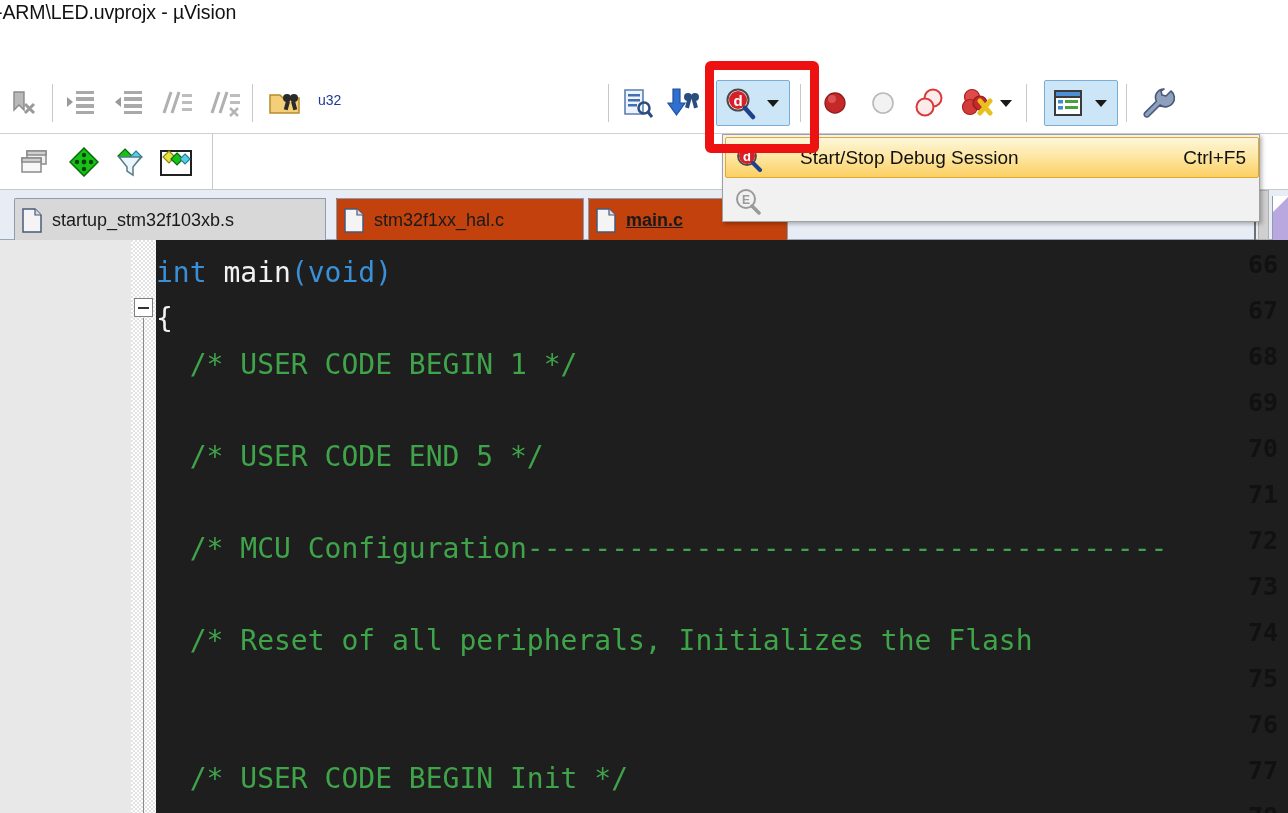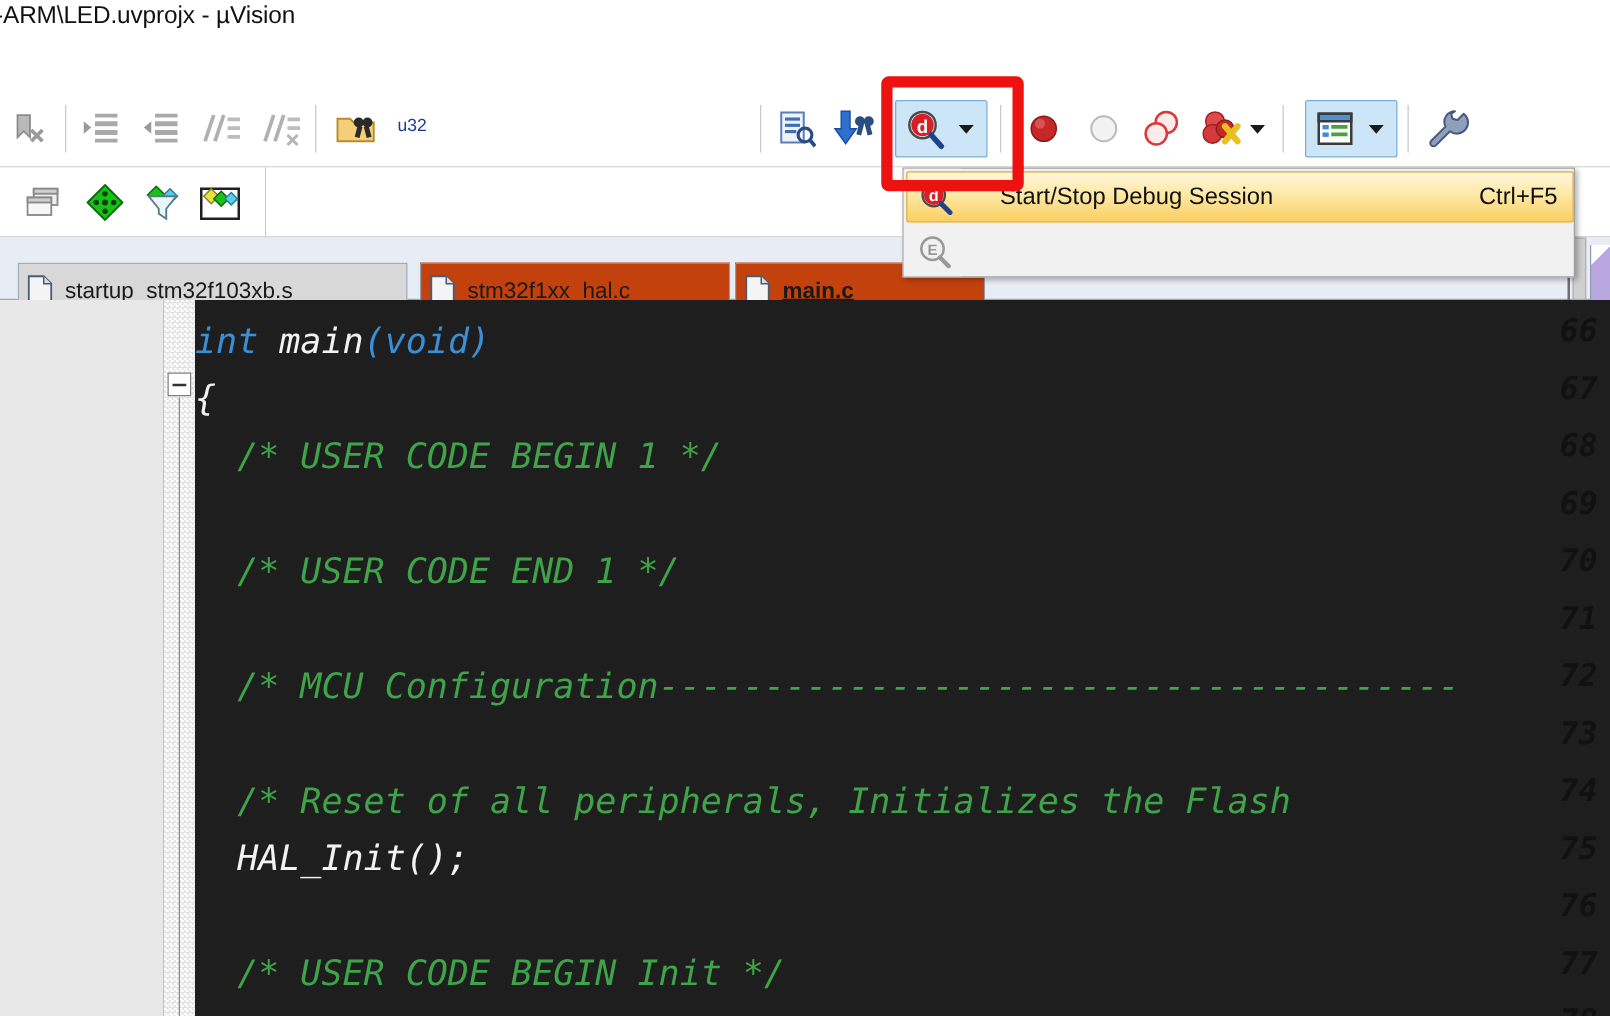--- a/index.html
+++ b/index.html
@@ -101,21 +101,21 @@
   }
   .t2btn { position: absolute; top: 6px; width: 44px; height: 44px; }
 
   
   .tabstrip {
     position: absolute; left: 0; top: 190px; width: 1288px; height: 50px;
     background: #e7ecf5;
     border-bottom: 1px solid #9aa7bb;
   }
   .tab {
-    position: absolute; top: 20px; height: 45px;
+    position: absolute; top: 8px; height: 45px;
     display: flex; align-items: center;
     padding-left: 8px;
     font-size: 18px; color: #1a1a1a; white-space: nowrap;
   }
   .tab .tlabel { margin-left: 10px; }
   .tab-shape {
     position: absolute; left: 0; top: 0; width: 100%; height: 100%;
     border-top: 1px solid #8f9cb0;
     border-right: 1px solid #8f9cb0;
     border-left: 1px solid #8f9cb0;
@@ -126,21 +126,21 @@
   .tab.inactive { background: #c2410c; }
   .tab.current .tlabel { font-weight: bold; text-decoration: underline; }
 
   .doc-icon {
     position: relative; width: 20px; height: 25px; flex: none;
   }
 
   
   .editor {
     position: absolute; left: 0; top: 240px; width: 1288px; height: 573px;
-    background: #1e1e1e; overflow: hidden; font-style: italic;
+    background: #1e1e1e; overflow: hidden;
   }
   .gutter {
     position: absolute; left: 0; top: 0; width: 131px; height: 573px;
     background: #e8e8e8;
   }
   .foldmargin {
     position: absolute; left: 131px; top: 0; width: 25px; height: 573px;
     background: repeating-conic-gradient(#ffffff 0% 25%, #e2e2e2 0% 50%) 0 0/4px 4px;
   }
   .fold-line {
@@ -560,26 +560,25 @@
         <div class="ln" style="top: 424px; width: 121px;">75</div>
         <div class="ln" style="top: 470px; width: 121px;">76</div>
         <div class="ln" style="top: 516px; width: 121px;">77</div>
         <div class="ln" style="top: 562px; width: 121px;">78</div>
       </div>
     <div class="codearea" id="codearea">
         <div class="cline" style="top: 10px;"><span class="c-kw">int </span><span class="c-id">main</span><span class="c-kw">(</span><span class="c-kw">void</span><span class="c-kw">)</span></div>
         <div class="cline" style="top: 56px;"><span class="c-pl">{</span></div>
         <div class="cline" style="top: 102px;"><span class="c-cm">  /* USER CODE BEGIN 1 */</span></div>
         <div class="cline" style="top: 148px;"><span class="c-pl"></span></div>
-        <div class="cline" style="top: 194px;"><span class="c-cm">  /* USER CODE END 1 */</span></div>
+        <div class="cline" style="top: 194px;"><span class="c-cm">  /* USER CODE END 5 */</span></div>
         <div class="cline" style="top: 240px;"><span class="c-pl"></span></div>
         <div class="cline" style="top: 286px;"><span class="c-cm">  /* MCU Configuration--------------------------------------</span></div>
         <div class="cline" style="top: 332px;"><span class="c-pl"></span></div>
         <div class="cline" style="top: 378px;"><span class="c-cm">  /* Reset of all peripherals, Initializes the Flash</span></div>
-        <div class="cline" style="top: 424px;"><span class="c-id">  HAL_Init();</span></div>
         <div class="cline" style="top: 470px;"><span class="c-pl"></span></div>
         <div class="cline" style="top: 516px;"><span class="c-cm">  /* USER CODE BEGIN Init */</span></div>
         <div class="cline" style="top: 562px;"><span class="c-pl"></span></div>
       </div>
   </div>
 
   <div class="menu">
     <div class="gutterbar"></div>
 
     <div class="menuitem highlight" style="top:2px">

